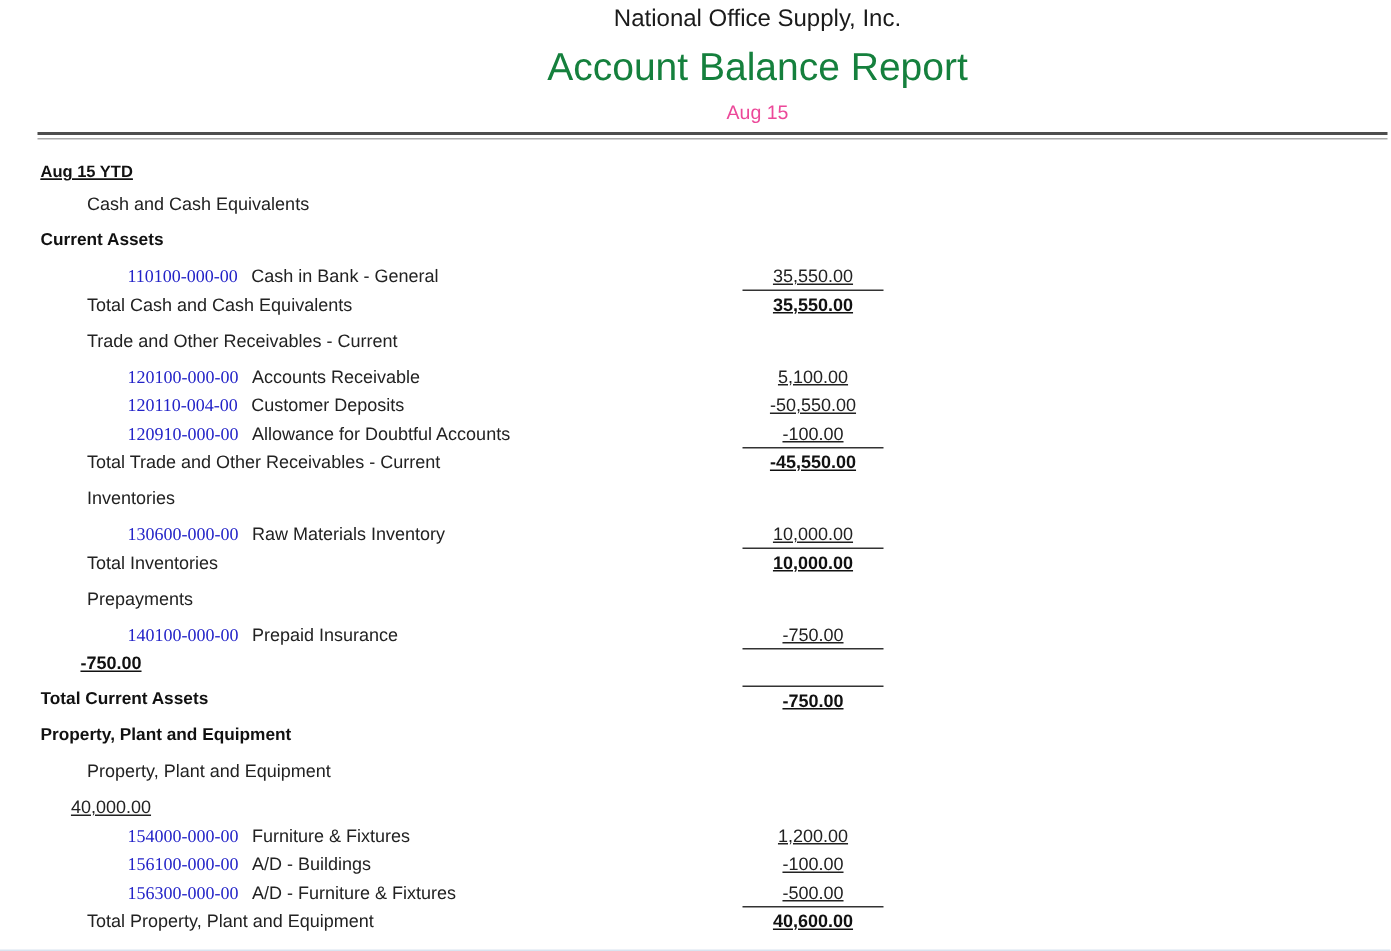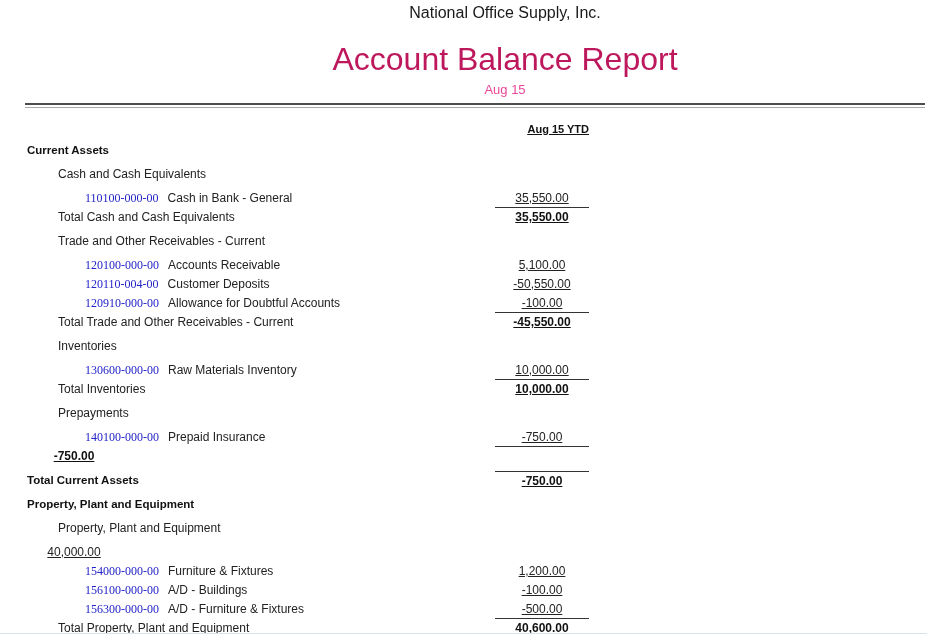--- a/index.html
+++ b/index.html
@@ -8,30 +8,30 @@
     background:#ffffff;
     font-family:"Liberation Sans", sans-serif;
     font-size:12px;
     color:#222222;
     overflow:hidden;
     position:relative;
   }
   
   .hdr { padding-top:5px; padding-left:83px; text-align:center; }
   .company { font-size:16px; line-height:16px; color:#1a1a1a; }
-  .title   { font-size:32px; line-height:29px; margin-top:24px; color:#be185d; }
+  .title   { font-size:26px; line-height:29px; margin-top:9px; color:#15803d; }
   .rptdate { font-size:13px; line-height:16px; margin-top:8px; color:#ec4899; }
   .dblrule {
     margin:5px 2px 0 25px;
     height:2px;
     border-top:2px solid #4d4d4d;
     border-bottom:1px solid #a9a9a9;
   }
   
-  .colhdr-row { margin:15px 0 0 27px; width:562px; text-align:right; line-height:13px;text-decoration:underline; }
+  .colhdr-row { margin:15px 0 0 27px; width:562px; text-align:left; line-height:13px;text-decoration:underline; }
   .colhdr { font-weight:bold; font-size:11px; text-decoration:underline; color:#111; }
   
   .rows { margin-left:27px; width:562px; margin-top:4px; }
   .row { height:19px; line-height:19px; display:flex; justify-content:space-between; }
   .gap { margin-top:5px; }
   .lbl { flex:1 1 auto; white-space:nowrap; overflow:hidden; }
   .ind0 { padding-left:0; }
   .ind1 { padding-left:31px; }
   .ind2 { padding-left:58px; }
   .b   { font-weight:bold; font-size:11.5px; color:#111; }
@@ -53,25 +53,25 @@
 
 <div class="dblrule"></div>
 
 <div class="colhdr-row">
   <span class="colhdr">Aug 15 YTD</span>
 </div>
 
 <div class="rows">
 
   <div class="row gap">
-    <div class="lbl ind0 b">Current Assets</div>
+    <div class="lbl ind1">Cash and Cash Equivalents</div>
   </div>
 
   <div class="row gap">
-    <div class="lbl ind1">Cash and Cash Equivalents</div>
+    <div class="lbl ind0 b">Current Assets</div>
   </div>
 
   <div class="row gap">
     <div class="lbl ind2">
       <span class="code">110100-000-00</span><span>Cash in Bank - General</span>
     </div>
     <div class="val u">35,550.00</div>
   </div>
 
   <div class="row">

